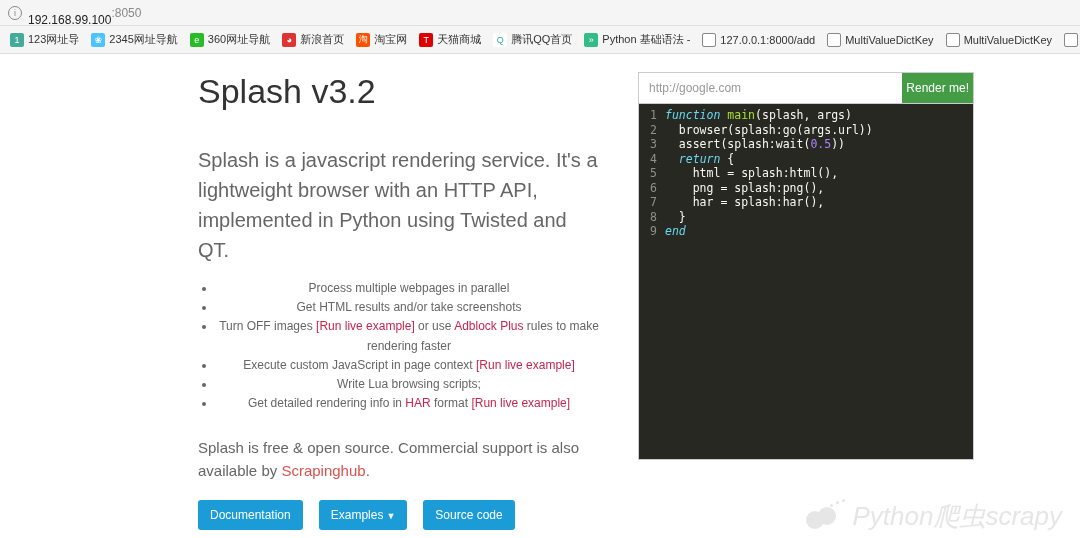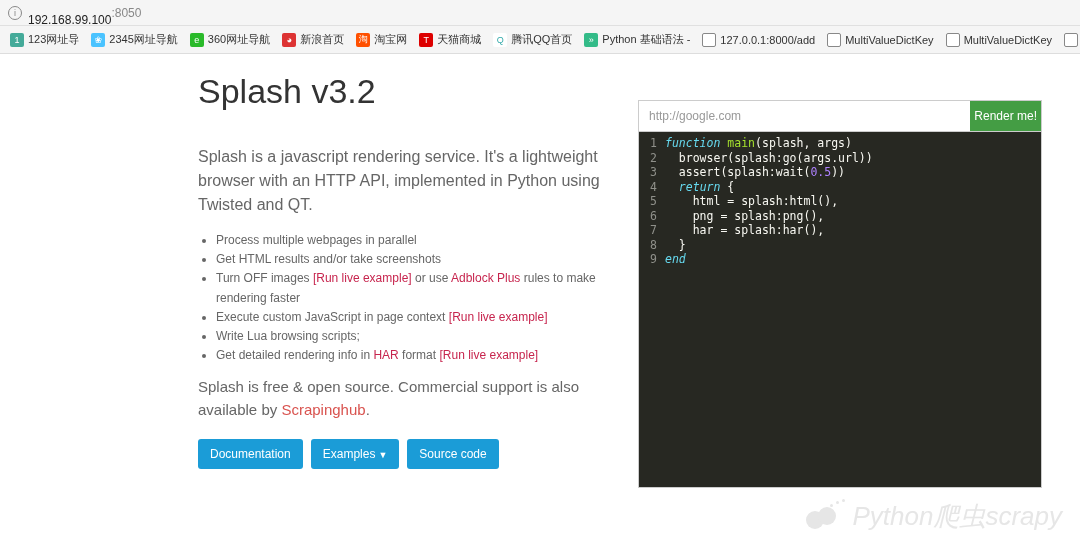--- a/index.html
+++ b/index.html
@@ -14,34 +14,34 @@
 
 .bm-bar { height: 28px; background: #f5f5f5; border-bottom: 1px solid #ddd; display: flex; align-items: center; padding: 0 4px; font-size: 11px; color: #333; overflow: hidden; white-space: nowrap; }
 .bm-item { display: inline-flex; align-items: center; padding: 0 6px; height: 24px; cursor: pointer; }
 .bm-ico { width: 14px; height: 14px; margin-right: 4px; display: inline-flex; align-items: center; justify-content: center; border-radius: 2px; font-size: 9px; color: #fff; }
 .bm-file { border: 1px solid #888; background: #fff; }
 
 
 .container { padding: 18px 0 0 198px; display: flex; gap: 36px; align-items: flex-start; }
 .left { width: 404px; }
 h1 { font-size: 34px; font-weight: 400; color: #333; margin-bottom: 34px; }
-.lead { font-size: 16px; line-height: 1.5; color: #666; margin-bottom: 14px; }
-.feat { list-style: disc; padding-left: 18px; margin-bottom: 11px; }
+.lead { font-size: 20px; line-height: 1.5; color: #666; margin-bottom: 14px; }
+.feat { list-style: disc; padding-left: 18px; margin-bottom: 24px; text-align: center; }
 .feat li { font-size: 12px; color: #666; line-height: 1.6; }
 .feat .ex { color: #c7254e; font-size: 12px; }
 .feat .adb { color: #c7254e; }
 .feat .har { color: #c7254e; }
 .foss { font-size: 15px; color: #666; line-height: 1.5; margin-bottom: 18px; }
 .foss .sh { color: #d9534f; }
-.btns { display: flex; gap: 8px; align-items: flex-end; }
+.btns { display: flex; gap: 16px; align-items: flex-end; }
 .btn { background: #1b9cd7; color: #fff; font-size: 12px; padding: 8px 12px; border: none; border-radius: 3px; cursor: pointer; }
 .btn .caret { font-size: 9px; margin-left: 3px; }
 
 
-.right { width: 404px; margin-top: 28px; }
+.right { width: 336px; }
 .urlbar { display: flex; height: 32px; border: 1px solid #ccc; }
 .urlbar input { flex: 1; border: none; padding: 0 10px; font-size: 12px; color: #555; outline: none; }
 .urlbar input::placeholder { color: #999; }
 .render { background: #449d44; color: #fff; border: none; padding: 0 4px; font-size: 12px; cursor: pointer; }
 .editor { background: #272822; height: 356px; border: 1px solid #ccc; border-top: none; font-family: Consolas, Monaco, monospace; font-size: 11.5px; line-height: 14.5px; padding: 4px 0; color: #f8f8f2; }
 .ed-line { display: flex; }
 .ln { width: 26px; text-align: right; padding-right: 8px; color: #8f908a; user-select: none; }
 .cd { white-space: pre; }
 .kw { color: #66d9ef; font-style: italic; }
 .fn { color: #a6e22e; }

